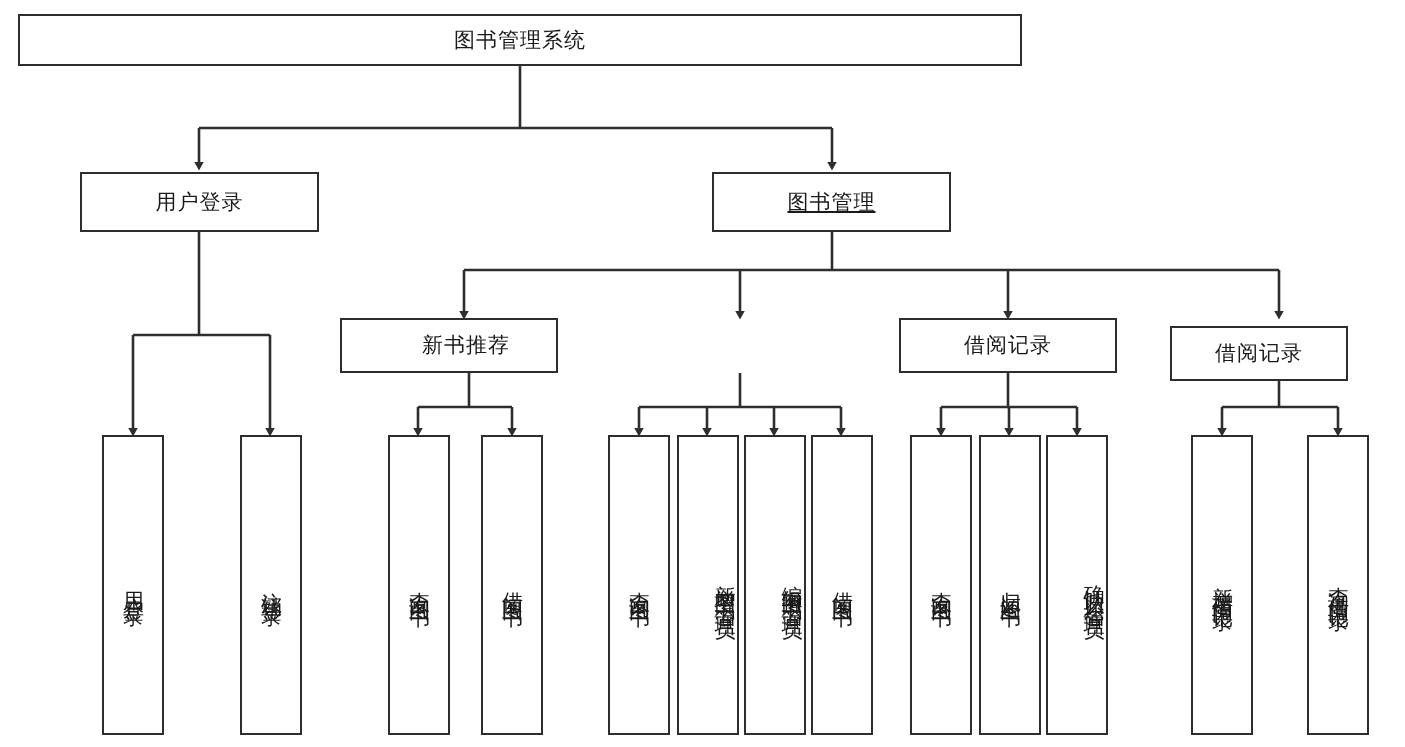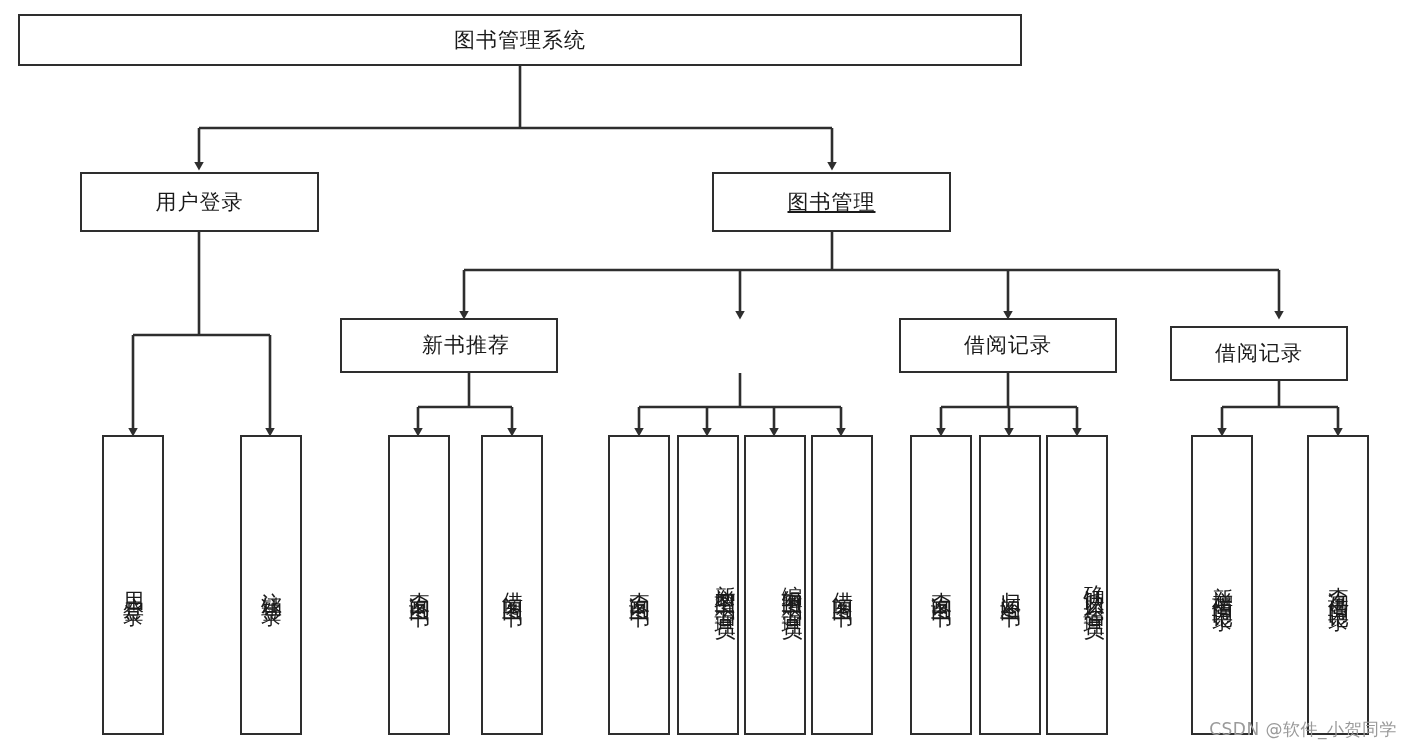--- a/index.html
+++ b/index.html
@@ -183,15 +183,14 @@
     <span>确认归还（管理员）</span>
   </div>
 
   <div class="node vert mid" style="left:1191px; top:435px; width:62px; height:300px;">
     <span>新增借阅记录</span>
   </div>
   <div class="node vert mid" style="left:1307px; top:435px; width:62px; height:300px;">
     <span>查询借阅记录</span>
   </div>
 
-  <div id="watermark">CSDN @软件_小贺同学</div>
 
 </div>
 
 </body></html>

